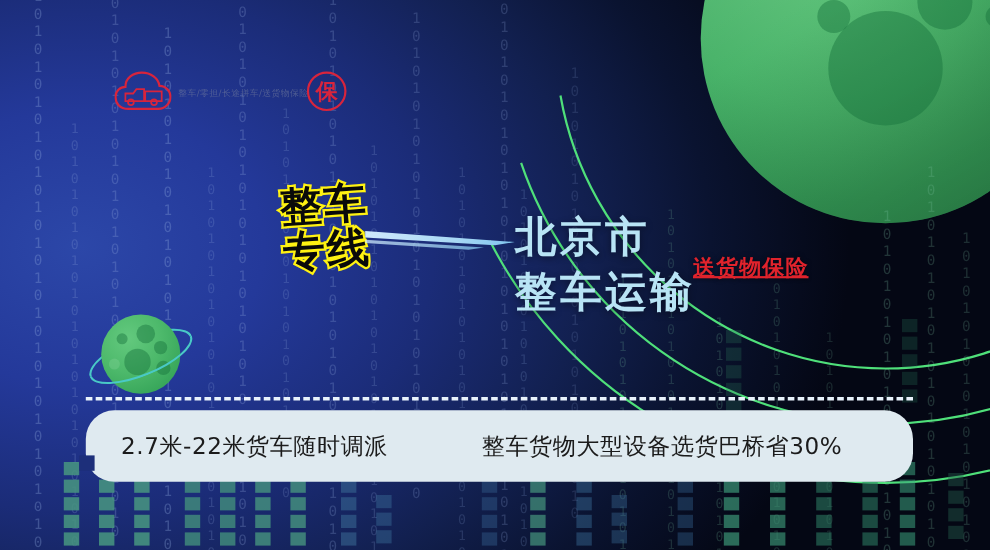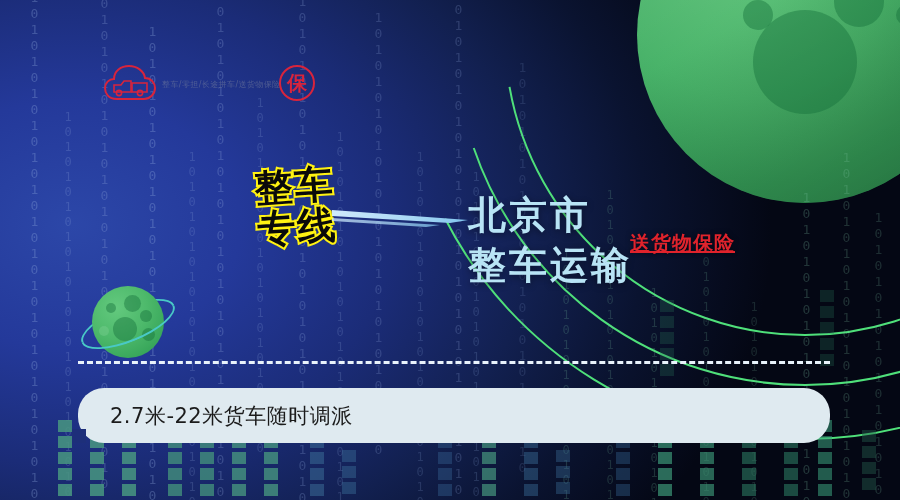--- a/index.html
+++ b/index.html
@@ -105,21 +105,21 @@
     position:absolute; color:#e0232c; font-size:20px; font-weight:bold;
     letter-spacing:1px; text-shadow:0 0 5px rgba(0,0,0,0.5);text-decoration:underline;
   }
 
   
   .dashline {
     position:absolute; left:78px; top:361px; width:752px; height:0;
     border-top:3px dashed #e8f2fb;
   }
   .bottombar {
-    position:absolute; left:78px; top:388px; width:752px; height:55px;
+    position:absolute; left:78px; top:373px; width:752px; height:65px;
     background:#dfeaf0;
     display:flex; align-items:center;border-radius:26px;
   }
   .bottombar .t1 { position:absolute; left:32px; color:#1b1b1b; font-size:21px; letter-spacing:0.5px; }
   .bottombar .t2 { position:absolute; left:360px; color:#1b1b1b; font-size:21px; letter-spacing:0.5px; }
   .bottombar .cap {
     position:absolute; left:-6px; top:41px; width:14px; height:14px; background:#1d2f7a;
   }
 </style>
 </head>
@@ -329,16 +329,17 @@
   <div class="city-right" style="left:468px; top:190px;">
     <div>北京市</div>
     <div>整车运输</div>
   </div>
 
   <div class="insure" style="left:630px; top:230px;">送货物保险</div>
 
   <div class="dashline"></div>
   <div class="bottombar">
     <div class="t1">2.7米-22米货车随时调派</div>
+    <div class="t2">整车货物大型设备选货巴桥省30%</div>
     <div class="cap"></div>
   </div>
 
 </div>
 
 </body></html>

